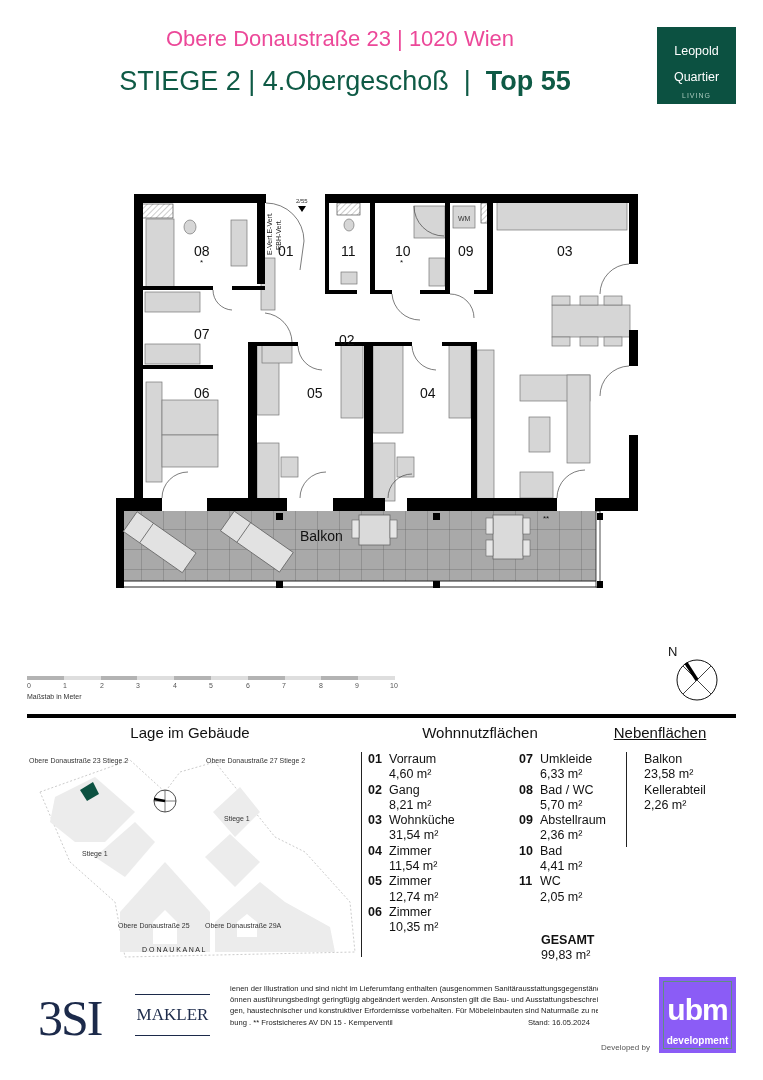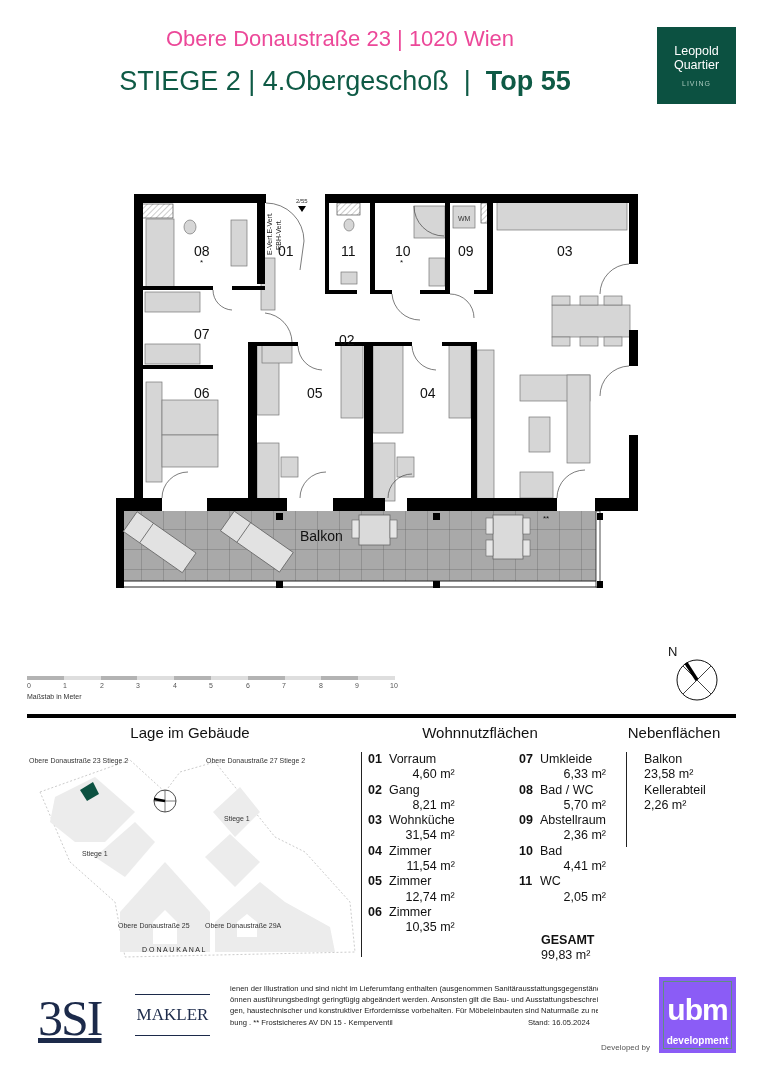--- a/index.html
+++ b/index.html
@@ -16,41 +16,41 @@
   .scale-bar { display:flex; width:368px; height:4px; }
   .scale-bar span { flex:1; }
   .scale-nums { position:relative; width:380px; height:12px; font-size:7px; color:#555; }
   .scale-nums span { position:absolute; top:2px; }
   .scale-caption { font-size:7px; color:#333; margin-top:1px; }
   .divider { left:27px; top:714px; width:709px; height:4px; background:#000; }
   .section-title { font-size:15px; color:#111; text-align:center; }
   .vline { width:1px; background:#222; }
   .areas { font-size:12.5px; line-height:15.3px; color:#111; }
   .areas .num { font-weight:bold; display:inline-block; width:21px; }
-  .areas .val { padding-left:21px;text-align:right; }
+  .areas .val { padding-left:21px; }
   .neben { font-size:12.5px; line-height:15.3px; color:#111; }
   .disclaimer { left:230px; top:983px; width:368px; font-size:7.6px; line-height:11.2px; color:#222; white-space:nowrap; overflow:hidden; }
-  .brand-3si { left:38px; top:993px; font-family:"Liberation Serif", serif; font-size:50px; color:#1c2a4a; letter-spacing:-2px; line-height:50px;text-decoration:underline; }
+  .brand-3si { left:38px; top:993px; font-family:"Liberation Serif", serif; font-size:50px; color:#1c2a4a; letter-spacing:-2px; line-height:50px; }
   .brand-makler { left:135px; top:994px; width:75px; border-top:1px solid #1c2a4a; border-bottom:1px solid #1c2a4a; font-family:"Liberation Serif", serif; font-size:17px; color:#1c2a4a; text-align:center; padding:10px 0 10px; }
   .dev-by { left:601px; top:1043px; font-size:8px; color:#555; }
   .ubm { left:659px; top:977px; width:77px; height:76px; background:#8b5cf6; }
   .ubm .inner { position:absolute; left:4px; top:4px; right:4px; bottom:4px; border:1px solid #5f8f80; color:#fff; text-align:center; }
   .ubm .u { font-size:30px; font-weight:bold; margin-top:13px; letter-spacing:-1px; line-height:30px; }
   .ubm .d { font-size:10px; font-weight:bold; margin-top:10px; }
 </style>
 </head>
 <body>
 
 <div class="abs hdr-addr">Obere Donaustraße 23 | 1020 Wien</div>
 <div class="abs hdr-floor">
   <span>STIEGE 2</span><span style="white-space:pre"> | </span><span>4.Obergeschoß</span><span style="white-space:pre">  |  </span><span class="top">Top 55</span>
 </div>
 <div class="abs lq-logo">
   <div class="l1">Leopold</div>
-  <div class="l1" style="margin-top:0">Quartier</div>
+  <div class="l1" style="margin-top:12px">Quartier</div>
   <div class="l2">LIVING</div>
 </div>
 
 <svg class="abs plan" viewBox="110 188 540 420" width="540" height="420">
   <defs>
     <pattern id="tiles" width="22" height="20" patternUnits="userSpaceOnUse" x="120" y="510">
       <rect width="22" height="20" fill="#a9a9a9"></rect>
       <path d="M22 0 V20 M0 20 H22" stroke="#555" stroke-width="0.6"></path>
     </pattern>
     <pattern id="hatch" width="4" height="4" patternUnits="userSpaceOnUse" patternTransform="rotate(45)">
@@ -319,21 +319,21 @@
   <div><span class="num">10</span><span>Bad</span></div>
   <div class="val">4,41 m²</div>
   <div><span class="num">11</span><span>WC</span></div>
   <div class="val">2,05 m²</div>
 </div>
 <div class="abs areas" style="left:541px;top:933px;font-weight:bold;">GESAMT</div>
 <div class="abs areas" style="left:541px;top:948px;">99,83 m²</div>
 
 <div class="abs vline" style="left:626px;top:752px;height:95px;"></div>
 
-<div class="abs section-title" style="left:614px;top:724px;width:120px;">Nebenflächen</div>
+<div class="abs section-title" style="left:600px;top:724px;width:120px;text-decoration:underline;">Nebenflächen</div>
 <div class="abs neben" style="left:644px;top:752px;">
   <div>Balkon</div>
   <div>23,58 m²</div>
   <div>Kellerabteil</div>
   <div>2,26 m²</div>
 </div>
 
 <div class="abs brand-3si">3SI</div>
 <div class="abs brand-makler">MAKLER</div>
 <div class="abs disclaimer">

